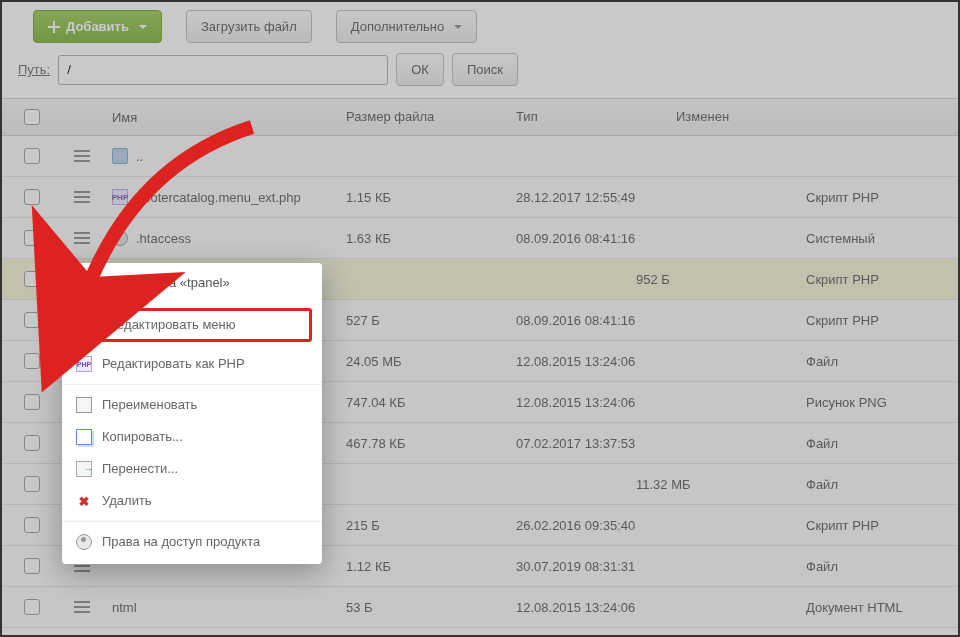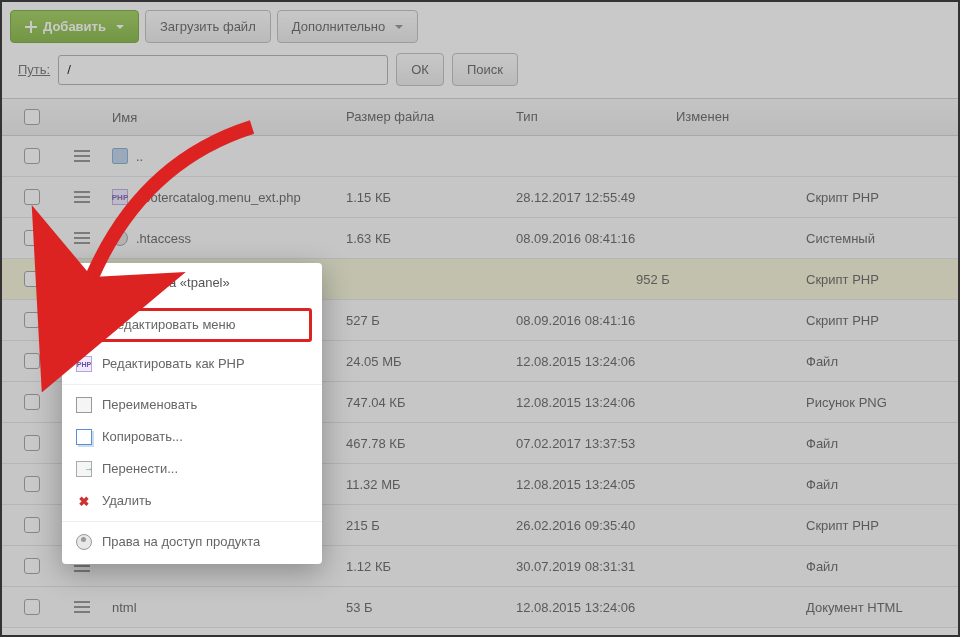--- a/index.html
+++ b/index.html
@@ -1,19 +1,19 @@
 <!DOCTYPE html>
 <html><head>
 <meta charset="utf-8">
 <style>
   * { box-sizing: border-box; margin: 0; padding: 0; }
   body { font-family: Arial, sans-serif; font-size: 13px; color: #555; background: #fff; }
   .frame { width: 960px; height: 637px; border: 2px solid #333; position: relative; overflow: hidden; }
   .overlay { position: absolute; inset: 0; background: rgba(100,100,100,0.35); z-index: 5; pointer-events: none; }
-  .toolbar { padding: 8px 16px 0 8px; display: flex; gap: 6px; align-items: center; position: relative; z-index: 1; }
+  .toolbar { padding: 8px 16px 0 31px; display: flex; gap: 24px; align-items: center; position: relative; z-index: 1; }
   .btn { display: inline-flex; align-items: center; gap: 6px; padding: 8px 14px; border: 1px solid #bbb; border-radius: 4px; background: linear-gradient(#fdfdfd,#e9e9e9); color: #555; cursor: pointer; font-size: 13px; }
   .btn-green { background: linear-gradient(#98cb4e,#7ab135); border-color: #6fa22d; color: #fff; font-weight: bold; }
   .btn-caret::after { content: ''; width: 0; height: 0; border-left: 4px solid transparent; border-right: 4px solid transparent; margin-left: 4px; }
   .btn-green.btn-caret::after { border-top: 4px solid #fff; }
   .btn-caret:not(.btn-green)::after { border-top: 4px solid #888; }
   .plus { width: 12px; height: 12px; position: relative; }
   .plus::before, .plus::after { content: ''; position: absolute; background: #fff; }
   .plus::before { left: 5px; top: 0; width: 2px; height: 12px; }
   .plus::after { top: 5px; left: 0; height: 2px; width: 12px; }
   .pathrow { padding: 10px 16px 12px 16px; display: flex; gap: 8px; align-items: center; position: relative; z-index: 1; }
@@ -256,21 +256,20 @@
           <div class="burger">
             <span></span>
             <span></span>
             <span></span>
           </div>
         </div>
         <div class="td col-name">
           <span>m</span>
         </div>
         <div class="td col-size">11.32 МБ</div>
-        <div class="td col-mod">12.08.2015 13:24:05</div>
         <div class="td col-type">Файл</div>
       </div>
       <div class="row">
         <div class="td col-chk">
           <span class="chk"></span>
         </div>
         <div class="td col-menu">
           <div class="burger">
             <span></span>
             <span></span>

